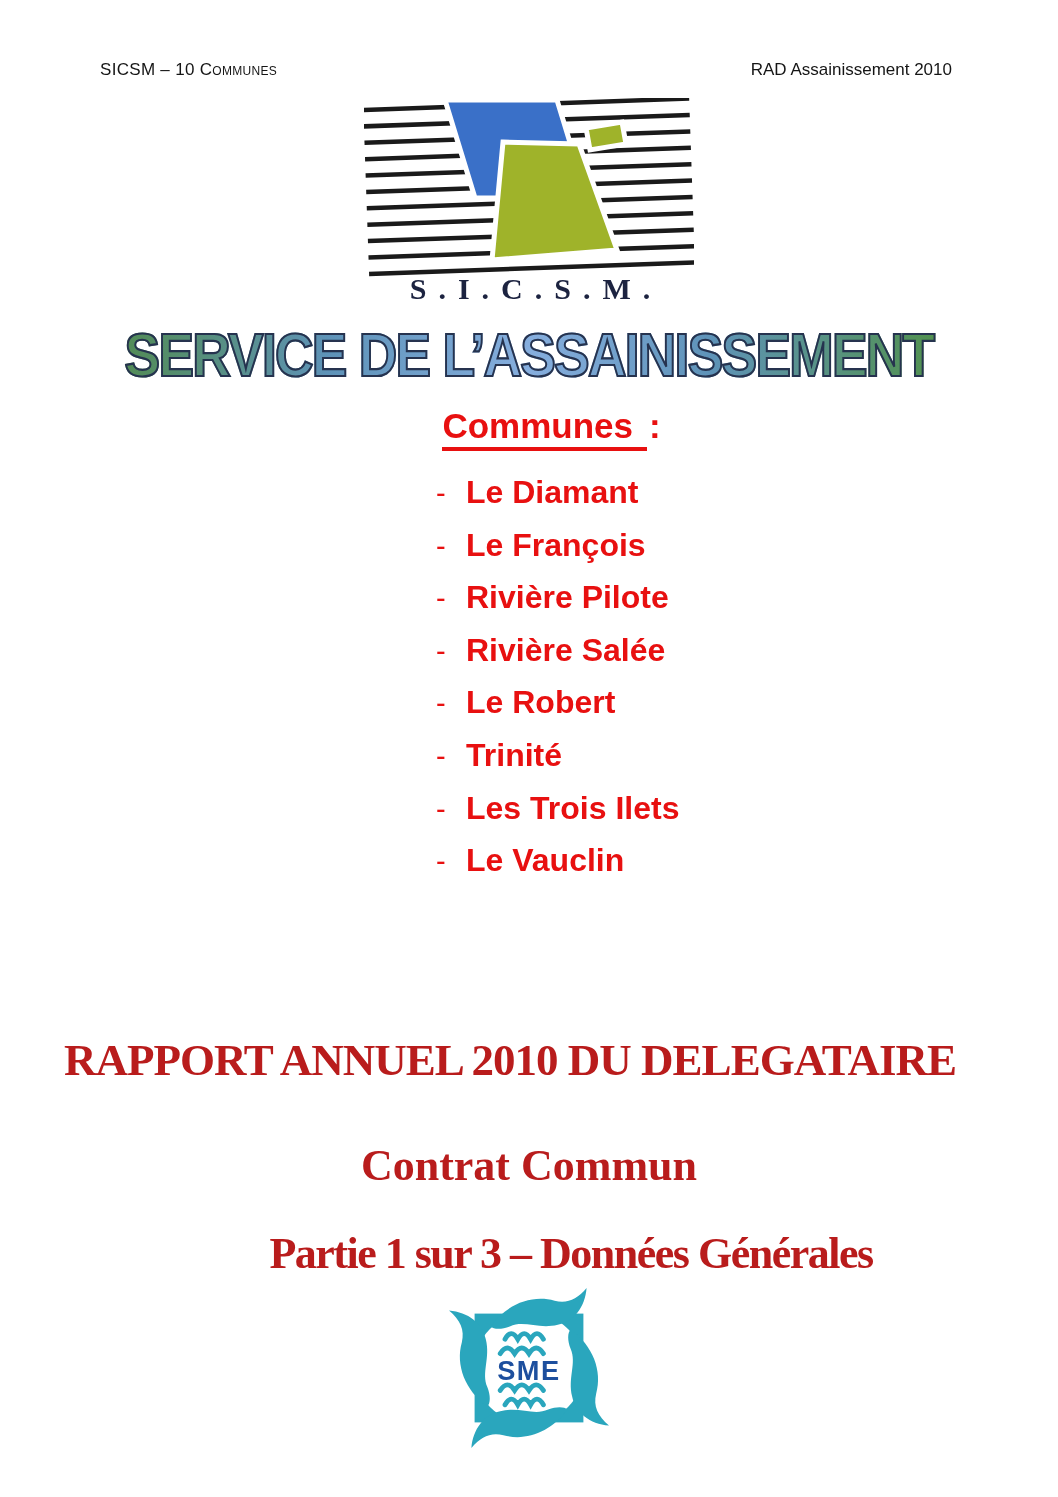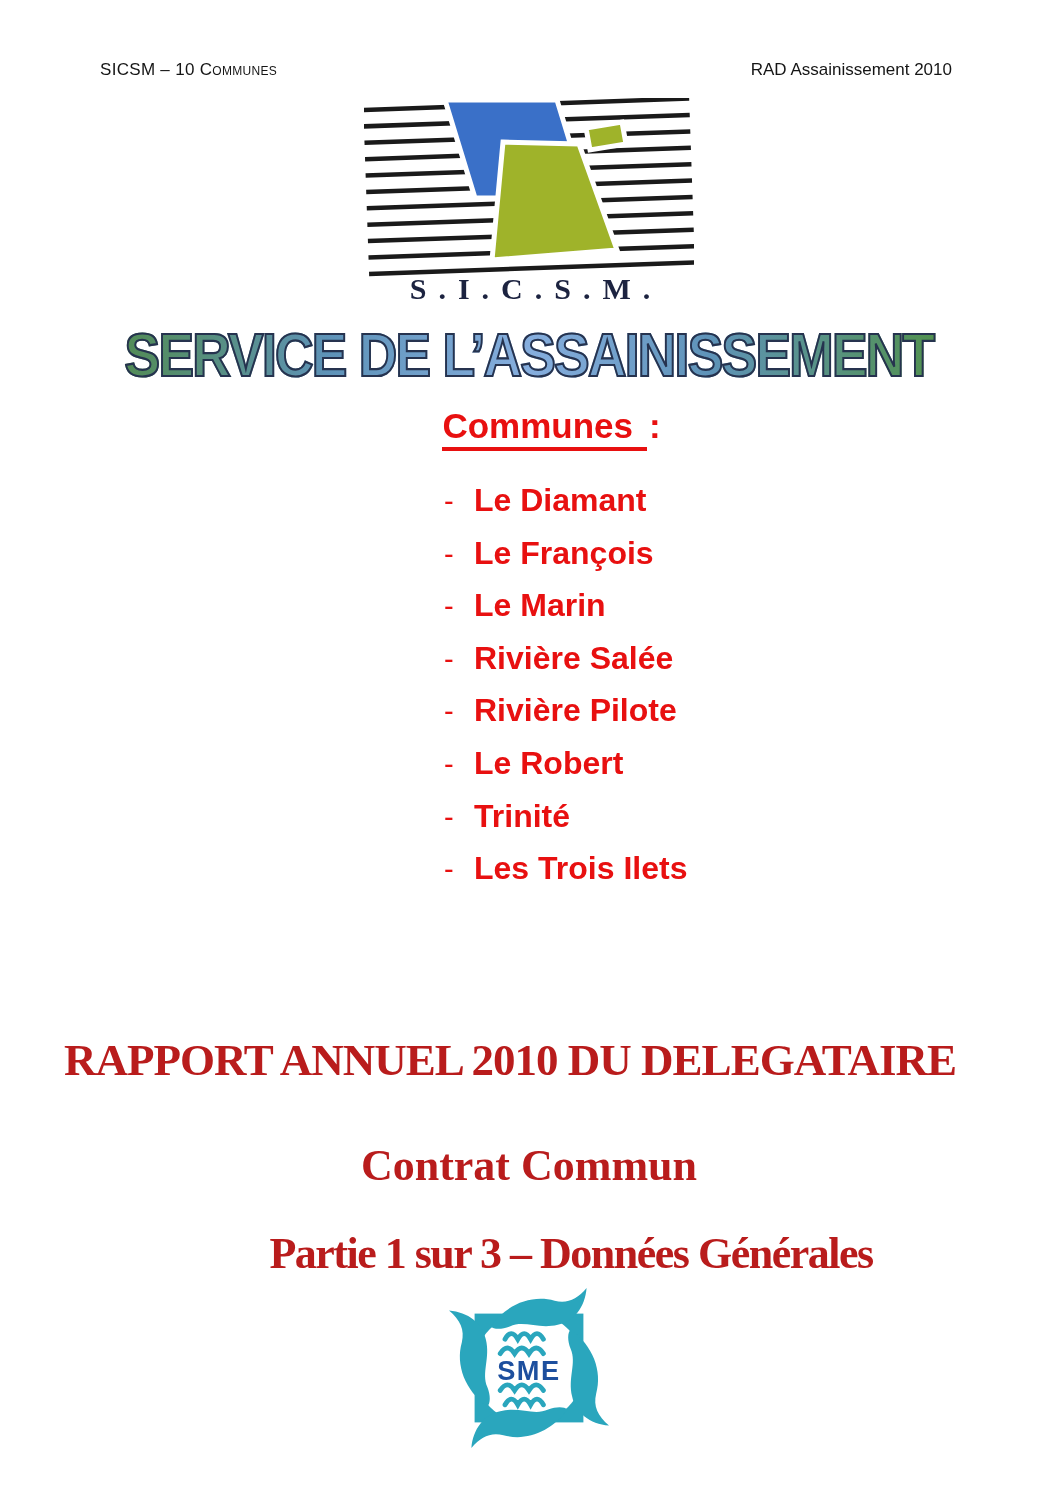--- a/index.html
+++ b/index.html
@@ -12,21 +12,21 @@
   .banner{position:absolute;top:318px;left:0;width:100%;text-align:center;
           font-weight:bold;font-size:62px;letter-spacing:-2px;line-height:74px;
           transform:scaleX(0.86);
           background:linear-gradient(92deg,#4f8a3d 0%,#5e93b8 28%,#86aede 50%,#5e93b8 70%,#4f9138 100%);
           -webkit-background-clip:text;background-clip:text;color:transparent;
           -webkit-text-stroke:2.2px #26334f;white-space:nowrap;}
   .communes-h{position:absolute;top:406px;width:100%;text-align:center;
               font-size:35px;font-weight:bold;color:#e81010;}
   .communes-h .u{border-bottom:4px solid #e81010;padding-right:14px;padding-bottom:2px;margin-left:45px;}
   .communes-h .colon{margin-left:2px;}
-  .communes-list{position:absolute;top:462px;left:432px;margin:12px;padding:0;
+  .communes-list{position:absolute;top:462px;left:432px;margin:4px;padding:0;
                  list-style:none;color:#e81010;}
   .communes-list li{height:52.6px;line-height:52.6px;white-space:nowrap;}
   .communes-list .dash{font-weight:400;font-size:29px;display:inline-block;width:30px;}
   .communes-list .name{font-weight:bold;font-size:32px;}
   .t-serif{font-family:"Liberation Serif",serif;font-weight:bold;color:#b91c1c;white-space:nowrap;}
   .report{position:absolute;top:1034px;left:0;right:38px;text-align:center;
           font-size:45px;letter-spacing:-1px;}
   .contract{position:absolute;top:1140px;width:100%;text-align:center;font-size:44px;}
   .part{position:absolute;top:1228px;width:100%;text-align:center;
         font-size:44px;letter-spacing:-1.5px;margin-left:42px;}
@@ -64,26 +64,26 @@
 
   <div class="banner">SERVICE DE L’ASSAINISSEMENT</div>
 
   <div class="communes-h">
     <span class="u">Communes</span><span class="colon">:</span>
   </div>
 
   <ul class="communes-list">
     <li><span class="dash">-</span><span class="name">Le Diamant</span></li>
     <li><span class="dash">-</span><span class="name">Le François</span></li>
-    <li><span class="dash">-</span><span class="name">Le Marin</span></li>
+    <li><span class="dash">-</span><span class="name">Rivière Pilote</span></li>
     <li><span class="dash">-</span><span class="name">Rivière Salée</span></li>
-    <li><span class="dash">-</span><span class="name">Rivière Pilote</span></li>
     <li><span class="dash">-</span><span class="name">Le Robert</span></li>
     <li><span class="dash">-</span><span class="name">Trinité</span></li>
     <li><span class="dash">-</span><span class="name">Les Trois Ilets</span></li>
+    <li><span class="dash">-</span><span class="name">Le Vauclin</span></li>
   </ul>
 
   <div class="t-serif report">RAPPORT ANNUEL 2010 DU DELEGATAIRE</div>
 
   <div class="t-serif contract">Contrat Commun</div>
 
   <div class="t-serif part">Partie 1 sur 3 – Données Générales</div>
 
   <svg class="sme-svg" width="160" height="160" viewBox="0 0 100 100">
     <rect x="16" y="16" width="68" height="68" fill="#2aa6bd"></rect>

